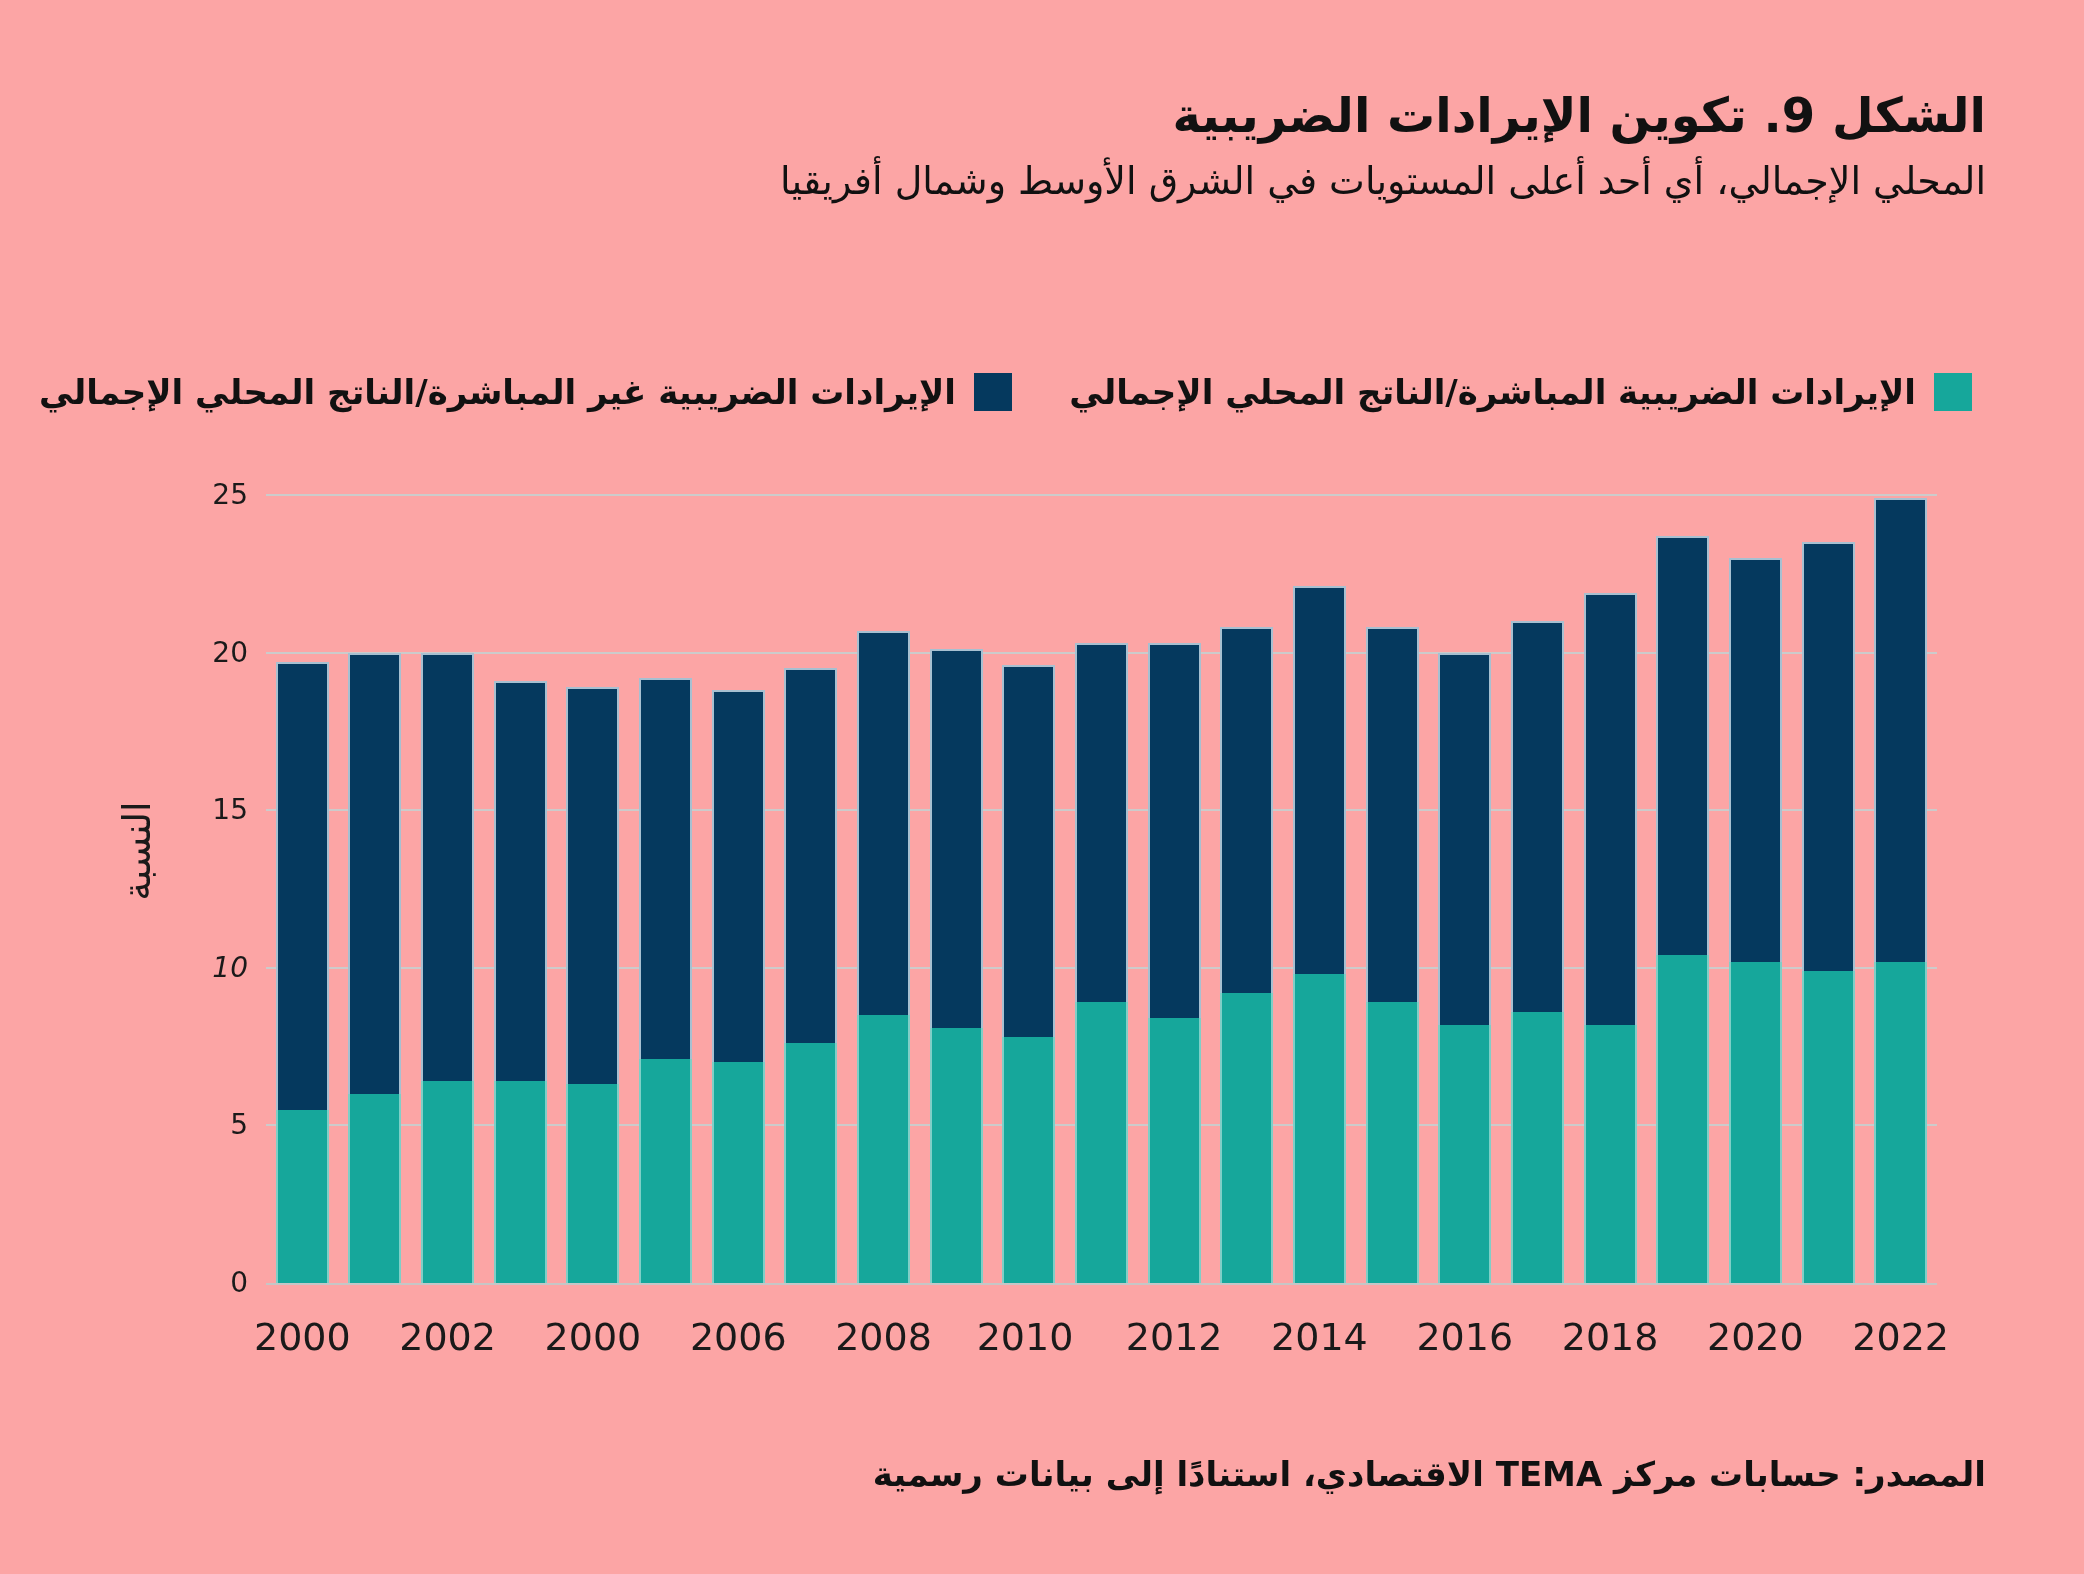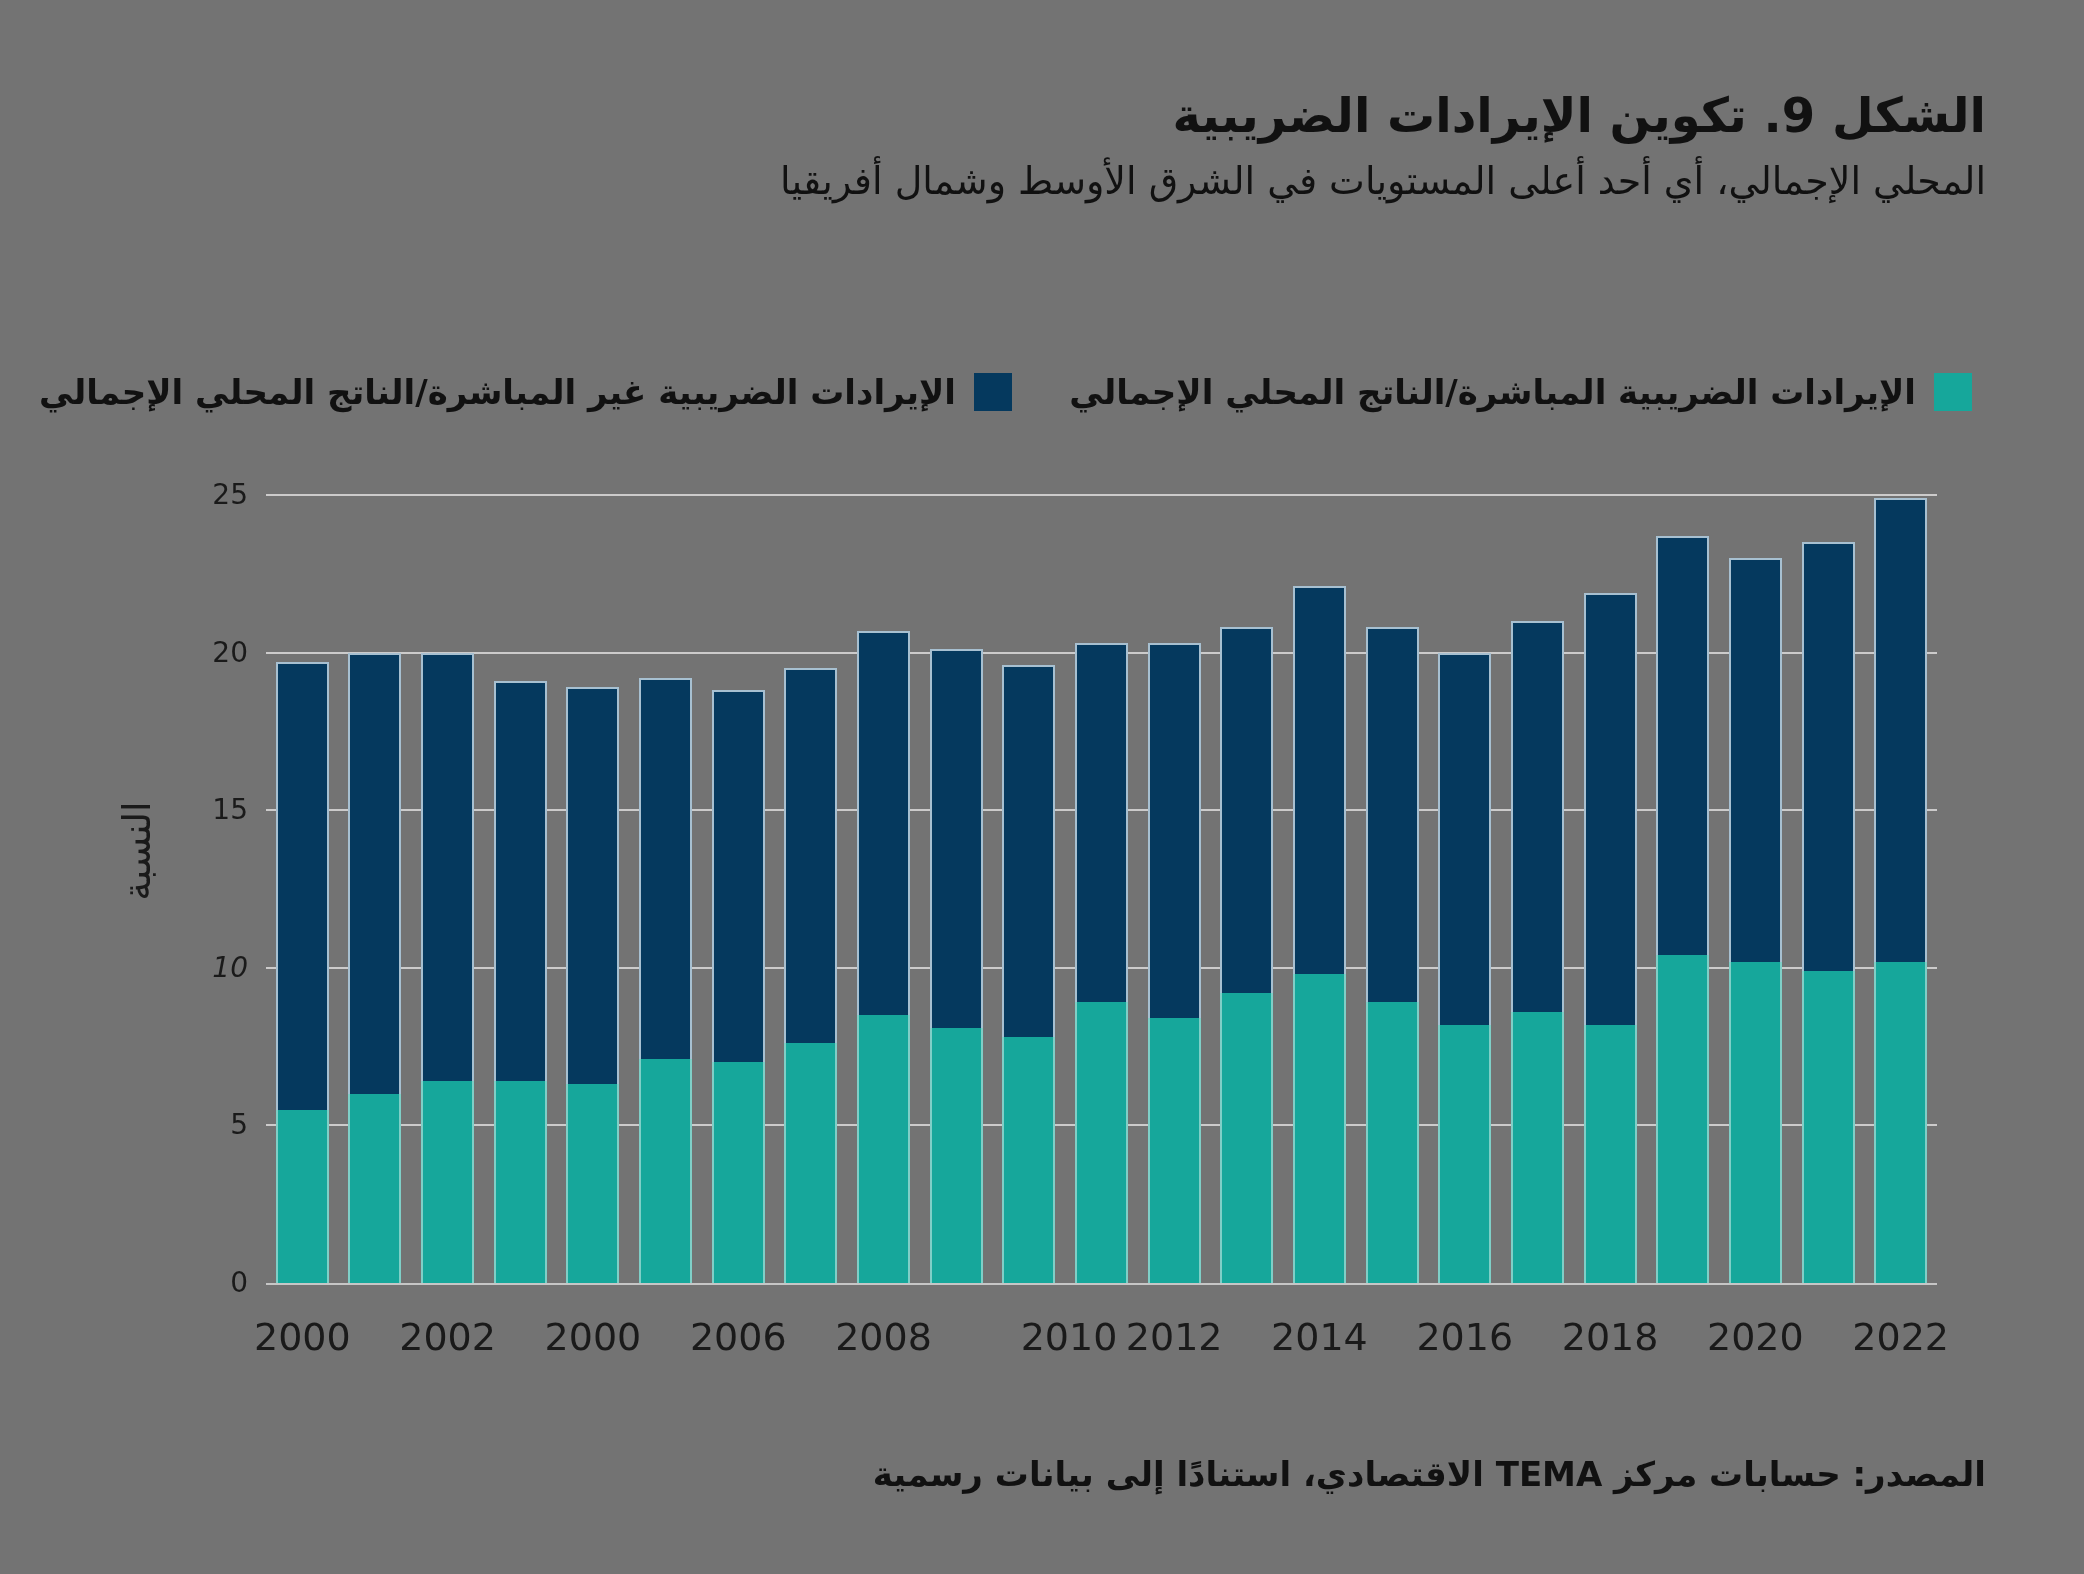--- a/index.html
+++ b/index.html
@@ -2,21 +2,21 @@
 <html lang="ar" dir="rtl"><head>
 <meta charset="utf-8">
 <style>
   html,body{margin:0;padding:0;background:#ffffff;}
   body{
     width:2084px;height:1574px;
     font-family:"DejaVu Sans", sans-serif;
     color:#111111;
   }
   .page{
-    position:relative;width:2084px;height:1574px;background:#737373;
+    position:relative;width:2084px;height:1574px;background:#fca5a5;
     direction:rtl;overflow:hidden;
   }
   .figure-title{
     position:absolute;top:52px;right:98px;
     font-size:48px;font-weight:700;line-height:1.3;white-space:nowrap;
   }
   .figure-subtitle{
     position:absolute;top:155px;right:98px;
     font-size:38px;font-weight:400;line-height:1.4;text-align:right;
   }
@@ -194,21 +194,21 @@
         </div>
         <div class="bar" style="left: 1608.17px; width: 53px; height: 784.848px;">
           <div class="seg seg-top" style="height: 463.344px; background: rgb(5, 57, 94); border-color: rgb(167, 192, 209);"></div>
           <div class="seg seg-bottom" style="height: 321.504px; background: rgb(22, 167, 155); border-color: rgb(127, 207, 199);"></div>
         </div>
         <div class="x-tick" style="left: -43.6739px;">2000</div>
         <div class="x-tick" style="left: 101.63px;">2002</div>
         <div class="x-tick" style="left: 246.935px;">2000</div>
         <div class="x-tick" style="left: 392.239px;">2006</div>
         <div class="x-tick" style="left: 537.543px;">2008</div>
-        <div class="x-tick" style="left: 723px;">2010</div>
+        <div class="x-tick" style="left: 679px;">2010</div>
         <div class="x-tick" style="left: 828.152px;">2012</div>
         <div class="x-tick" style="left: 973.457px;">2014</div>
         <div class="x-tick" style="left: 1118.76px;">2016</div>
         <div class="x-tick" style="left: 1264.07px;">2018</div>
         <div class="x-tick" style="left: 1409.37px;">2020</div>
         <div class="x-tick" style="left: 1554.67px;">2022</div>
       </div>
   </div>
 
   <div class="source-note">المصدر: حسابات مركز TEMA الاقتصادي، استنادًا إلى بيانات رسمية</div>

